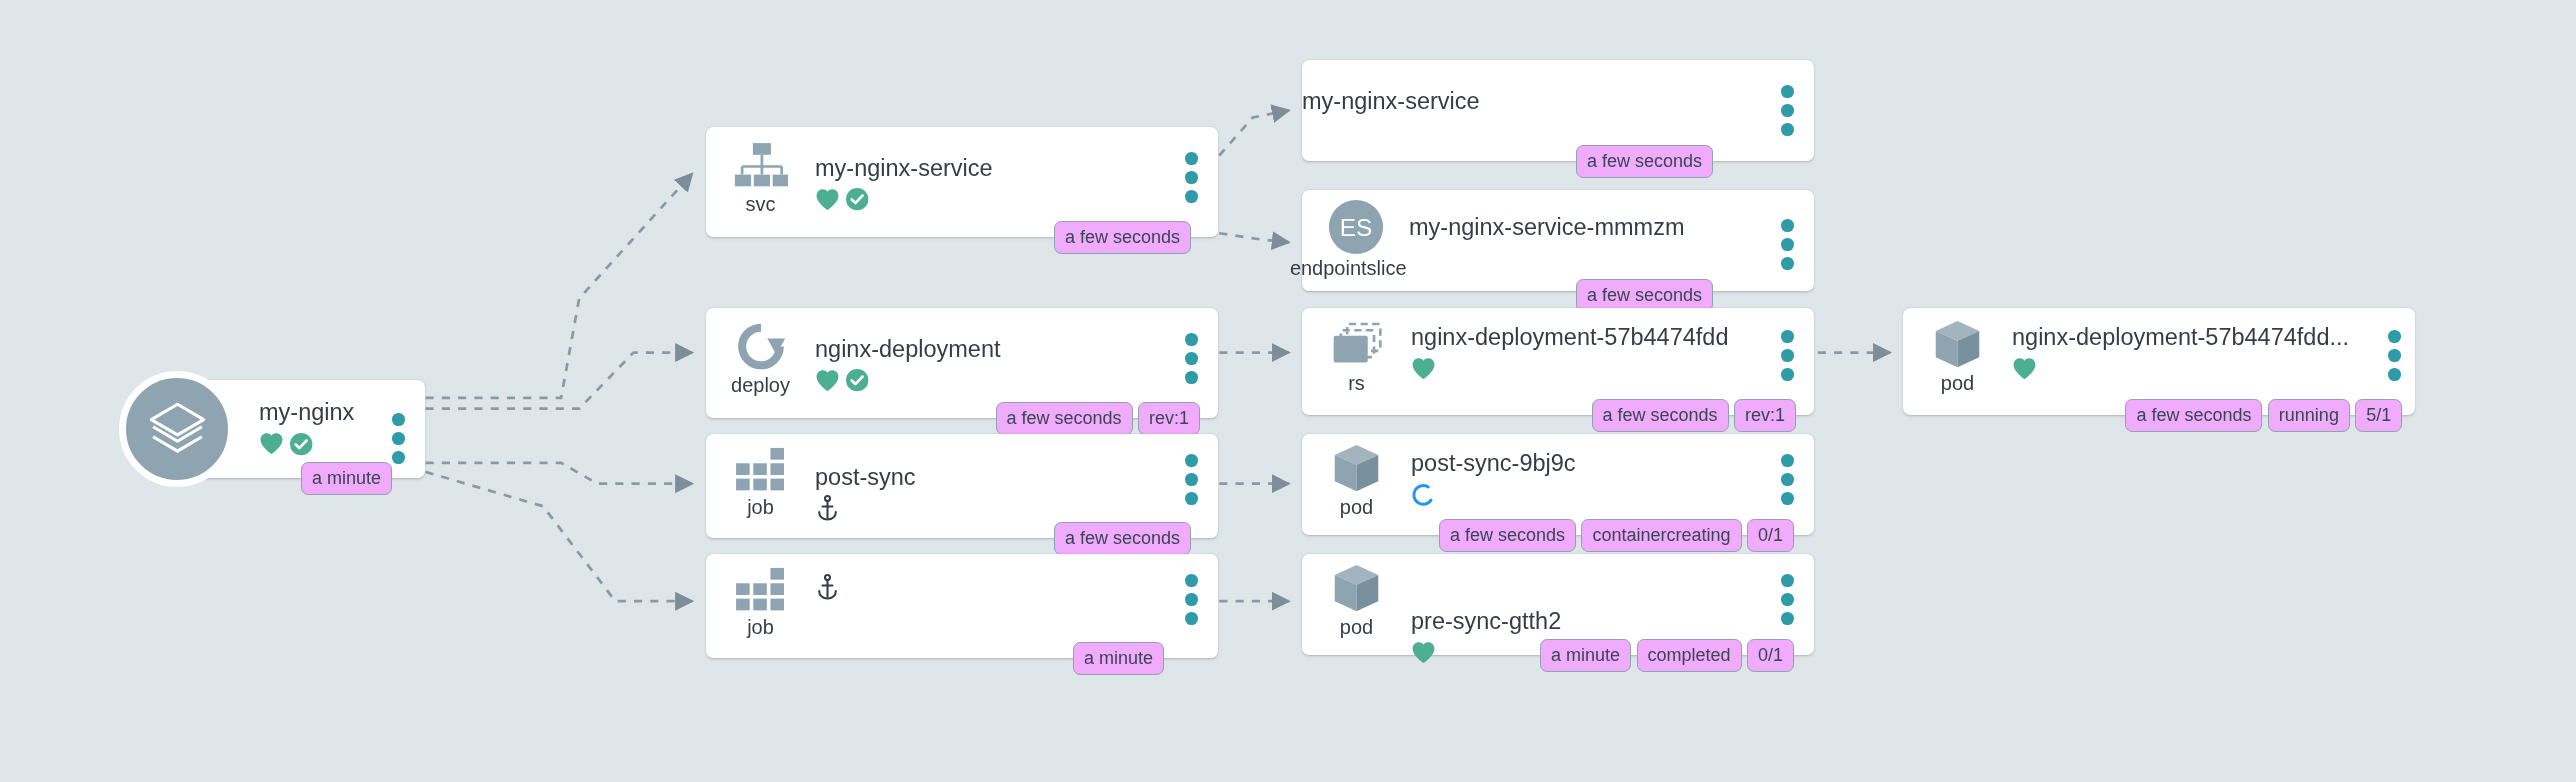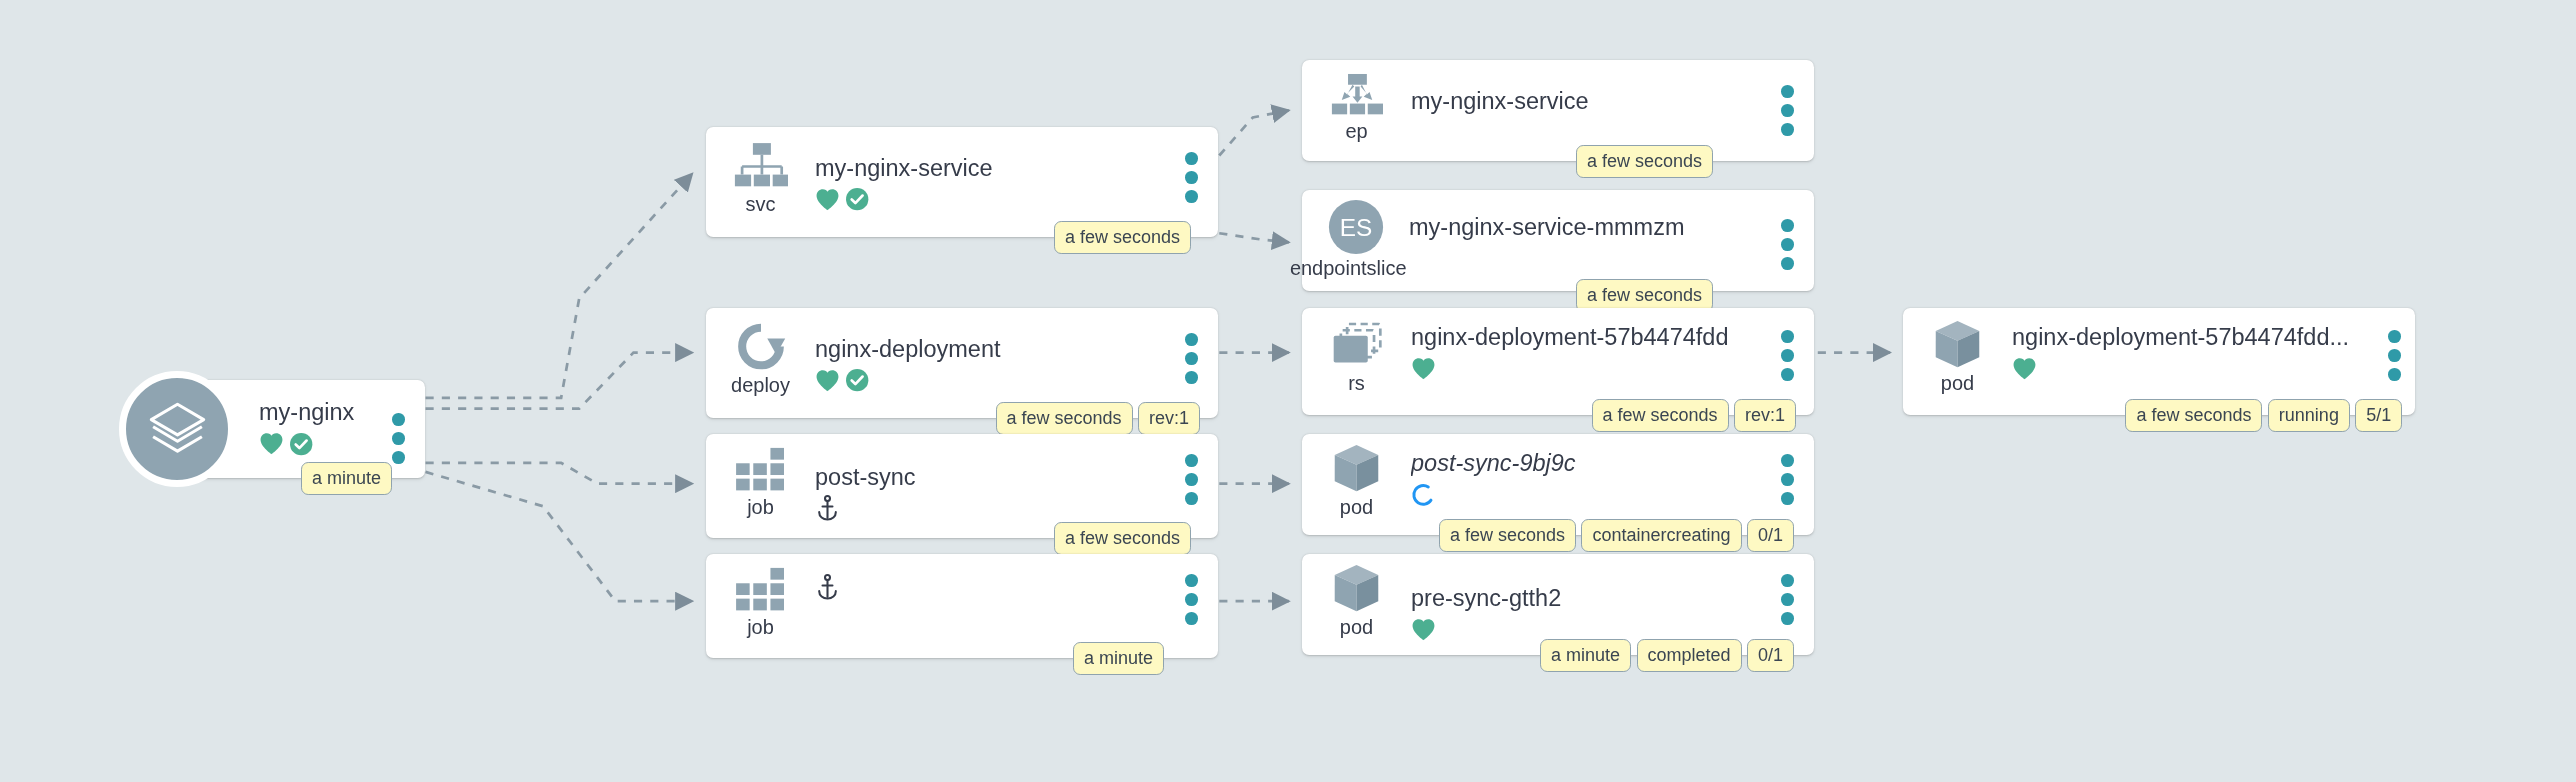--- a/index.html
+++ b/index.html
@@ -110,21 +110,21 @@
   
   .pills {
     position: absolute;
     right: 0;
     bottom: -17px;
     display: flex;
     gap: 5.4px;
     align-items: center;
   }
   .pill {
-    background: #fef9c3;
+    background: #f0abfc;
     border: 0.9px solid #8fa3ae;
     border-radius: 7.2px;
     color: #3b4652;
     font-size: 18px;
     line-height: 1;
     padding: 6.3px 10px 7.2px;
     white-space: nowrap;
   }
 
   
@@ -386,36 +386,20 @@
         <span></span>
       </div>
       <div class="pills" style="right:54px;">
         <span class="pill">a minute</span>
       </div>
     </div>
   </div>
 
   <div class="node" style="left:1302px; top:60px; width:512px; height:101px;">
     <div class="node-inner">
-      <div class="kind-col">
-        <div class="kind-icon" style="height:45px;">
-          <svg width="52" height="45" viewBox="0 0 58 50" aria-hidden="true">
-            <rect x="19" y="1" width="21" height="12" fill="#8fa4b1"></rect>
-            <g fill="#8fa4b1">
-              <path d="M26 15 L18 23 L21.5 26.5 L12 30 L15 21 L18 24 L24 13 Z"></path>
-              <path d="M27 15 L32 15 L32 26 L35 26 L29.5 33 L24 26 L27 26 Z"></path>
-              <path d="M33 15 L40 23 L36.5 26.5 L46 30 L43 21 L40 24 L34.5 13 Z"></path>
-            </g>
-            <rect x="1" y="34" width="17" height="12" fill="#8fa4b1"></rect>
-            <rect x="21" y="34" width="17" height="12" fill="#8fa4b1"></rect>
-            <rect x="41" y="34" width="17" height="12" fill="#8fa4b1"></rect>
-          </svg>
-        </div>
-        <div class="kind-label">ep</div>
-      </div>
       <div class="text-col">
         <div class="node-title">my-nginx-service</div>
       </div>
       <div class="kebab">
         <span></span>
         <span></span>
         <span></span>
       </div>
       <div class="pills" style="right:101px;">
         <span class="pill">a few seconds</span>
@@ -489,21 +473,21 @@
       <div class="kind-col">
         <div class="kind-icon" style="height:47px;">
           <svg width="49" height="51" viewBox="0 0 54 56" aria-hidden="true">
             <path d="M27 2 L51 13 L27 24 L3 13 Z" fill="#a3b4bf"></path>
             <path d="M3 13 L27 24 L27 53 L3 42 Z" fill="#8fa4b1"></path>
             <path d="M51 13 L27 24 L27 53 L51 42 Z" fill="#79909e"></path>
           </svg>
         </div>
         <div class="kind-label">pod</div>
       </div>
-      <div class="text-col" style="padding-top:16.3px;font-style:italic;">
+      <div class="text-col" style="padding-top:16.3px;">
         <div class="node-title">post-sync-9bj9c</div>
         <div class="status-row">
           <span class="spinner">
             <svg width="25" height="25" viewBox="0 0 24 24" aria-hidden="true">
               <path d="M19.2 17.4 A9 9 0 1 1 16.6 4.8" fill="none" stroke="#2196f3" stroke-width="2.8" stroke-linecap="round"></path>
             </svg>
           </span>
         </div>
       </div>
       <div class="kebab" style="top:20px;">
@@ -524,21 +508,21 @@
       <div class="kind-col">
         <div class="kind-icon" style="height:47px;">
           <svg width="49" height="51" viewBox="0 0 54 56" aria-hidden="true">
             <path d="M27 2 L51 13 L27 24 L3 13 Z" fill="#a3b4bf"></path>
             <path d="M3 13 L27 24 L27 53 L3 42 Z" fill="#8fa4b1"></path>
             <path d="M51 13 L27 24 L27 53 L51 42 Z" fill="#79909e"></path>
           </svg>
         </div>
         <div class="kind-label">pod</div>
       </div>
-      <div class="text-col" style="padding-top:31px;">
+      <div class="text-col" style="padding-top:31px;margin-top:23px;">
         <div class="node-title">pre-sync-gtth2</div>
         <div class="status-row">
           <span class="heart">
             <svg width="25" height="23.5" viewBox="0 0 24 22" aria-hidden="true">
               <path d="M12 21 C12 21 1.5 13.8 1.5 7.2 C1.5 3.6 4.2 1 7.5 1 C9.7 1 11.3 2.2 12 3.4 C12.7 2.2 14.3 1 16.5 1 C19.8 1 22.5 3.6 22.5 7.2 C22.5 13.8 12 21 12 21 Z" fill="#4caf91"></path>
             </svg>
           </span>
         </div>
       </div>
       <div class="kebab" style="top:20px;">

